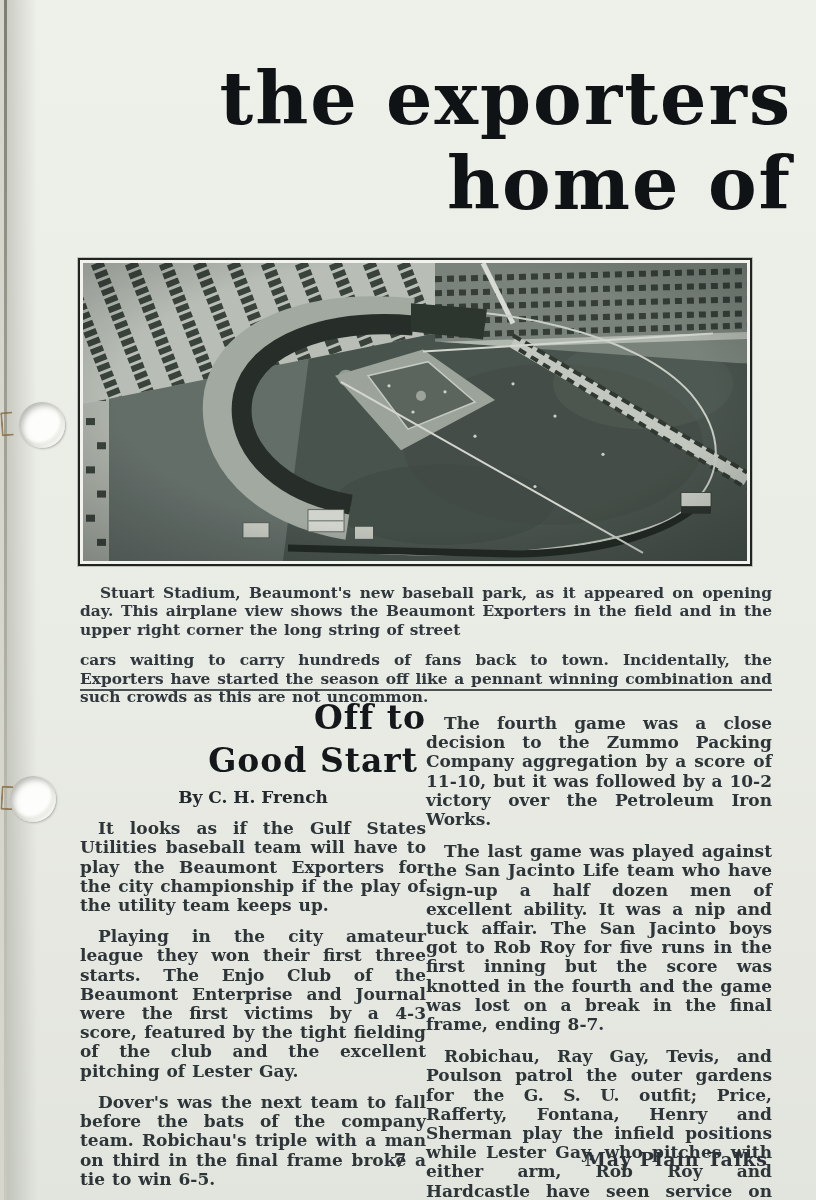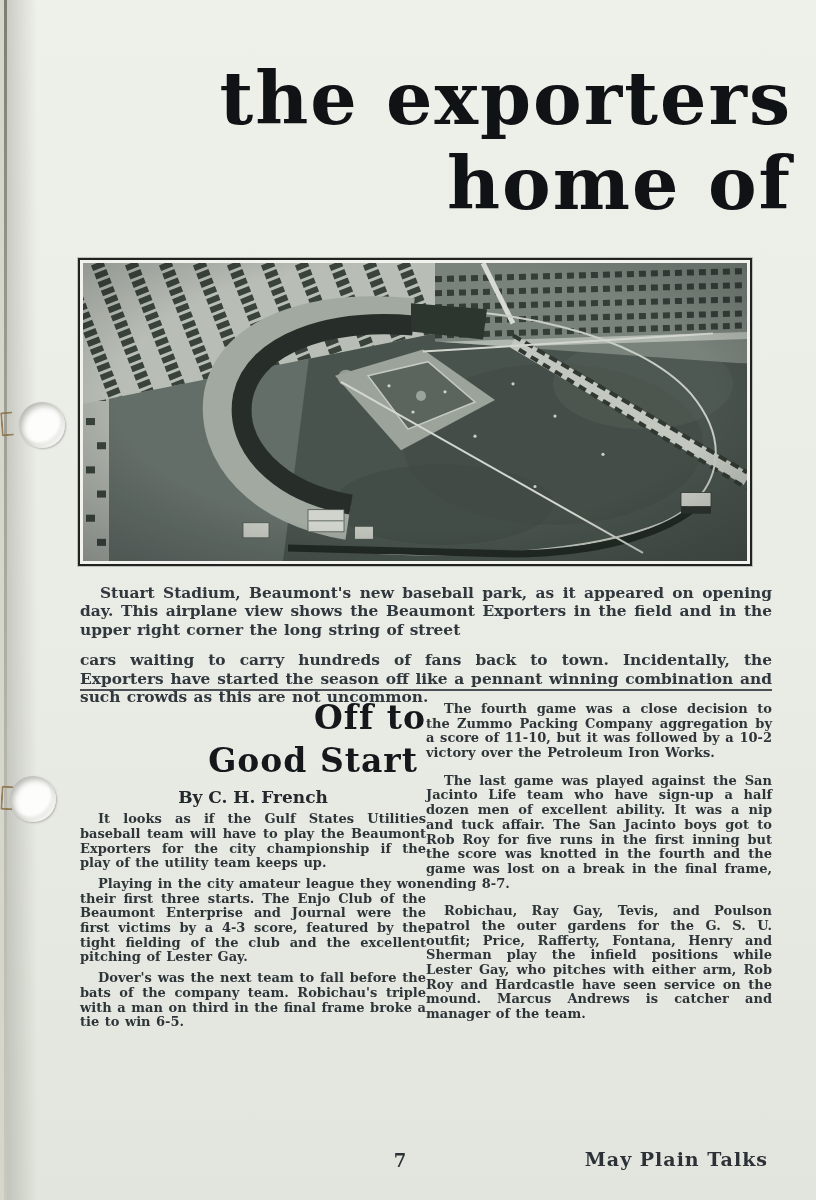--- a/index.html
+++ b/index.html
@@ -45,22 +45,22 @@
 
   .rule{position:absolute;left:80px;top:689px;width:692px;height:2px;background:#4a5053;}
 
   
   .article-row{position:absolute;left:80px;top:700px;width:692px;display:flex;}
   .col{flex:1;min-width:0;}
   .heading1,.heading2{font-size:33px;font-weight:bold;color:#15181b;line-height:1.08;
     text-align:right;letter-spacing:1px;margin:0;}
   .heading2{padding-right:8px;margin-top:7px;}
   .byline{text-align:center;font-size:17px;font-weight:bold;color:#23282c;margin:9px 0 5px;}
-  .body-par{font-size:13px;font-weight:bold;line-height:1.13;text-align:justify;
-    text-indent:18px;margin:0 0 6px;color:#2e3539;word-spacing:1px;}
+  .body-par{font-size:17px;font-weight:bold;line-height:1.13;text-align:justify;
+    text-indent:18px;margin:12px 0 6px;color:#2e3539;word-spacing:1px;}
   .col.right .body-par{margin-bottom:13px;}
   .col.right{padding-top:2px;}
 
   
   .footer-pagenum{position:absolute;top:1150px;left:0;width:800px;text-align:center;
     font-size:18px;font-weight:bold;color:#2b3136;}
   .footer-mag{position:absolute;top:1148px;right:48px;font-weight:bold;
     font-size:19px;letter-spacing:1px;color:#2b3136;}
 </style>
 </head>

